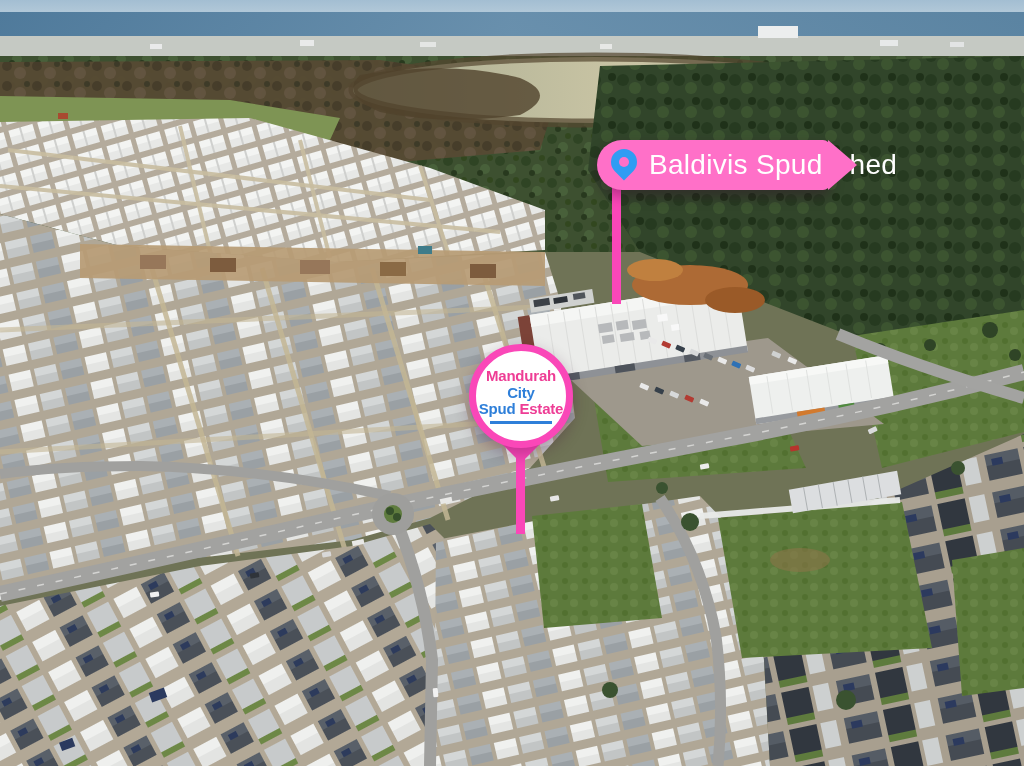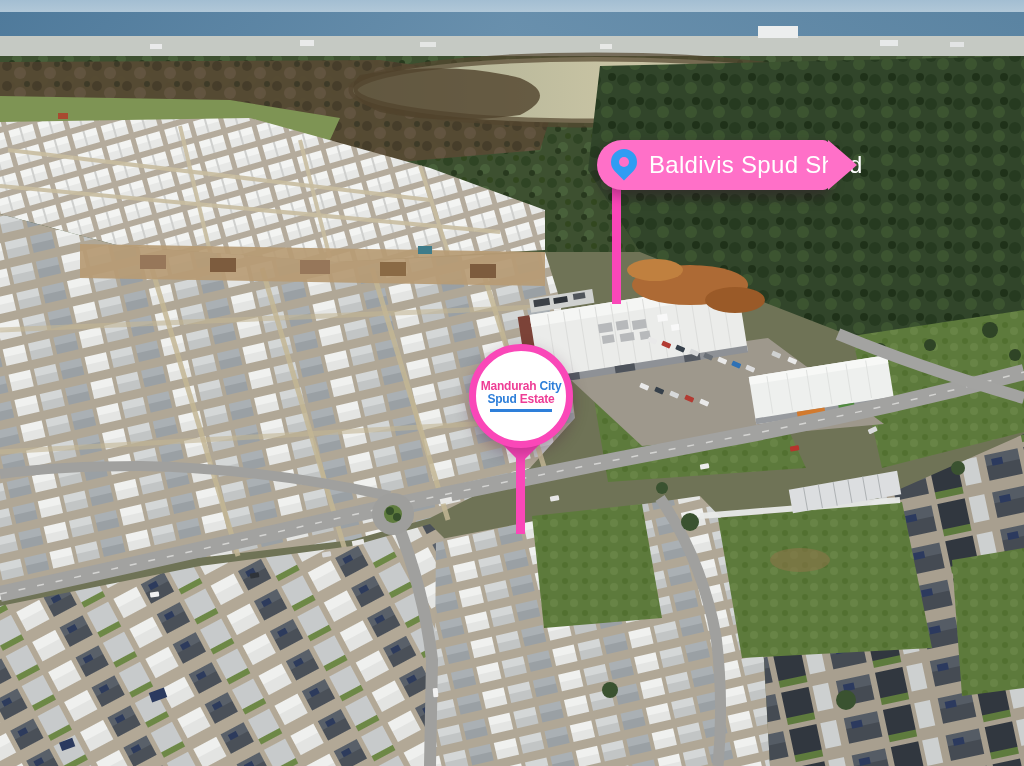--- a/index.html
+++ b/index.html
@@ -28,36 +28,36 @@
   .pin-icon{
     position:absolute;left:14px;top:9px;width:26px;height:26px;
     background:var(--pin-blue,#2f9cf3);
     border-radius:50% 50% 50% 0;transform:rotate(-45deg);
   }
   .pin-icon::after{
     content:"";position:absolute;left:8px;top:8px;width:10px;height:10px;
     border-radius:50%;background:var(--banner-pink,#ff70c8);
   }
   .banner-label{
-    color:var(--banner-text,#fff);font-size:24px;font-weight:500;
+    color:var(--banner-text,#fff);font-size:28px;font-weight:500;
     letter-spacing:.3px;white-space:nowrap;
   }
   
   .logo-pin{position:absolute;left:469px;top:344px;width:104px;height:104px;}
   .logo-tail{
     position:absolute;left:35px;top:78px;width:34px;height:34px;
     background:var(--marker-pink,#fa47b8);transform:rotate(45deg);
   }
   .logo-circle{
     position:absolute;inset:0;width:104px;height:104px;box-sizing:border-box;
     background:#fff;border:7px solid var(--marker-pink,#fa47b8);
     border-radius:50%;display:flex;align-items:center;justify-content:center;
     box-shadow:0 6px 16px rgba(60,0,50,.3);
   }
-  .logo-text{text-align:center;font-weight:bold;font-size:12px;line-height:1.12;letter-spacing:-.2px;}
+  .logo-text{text-align:center;font-weight:bold;font-size:15px;line-height:1.12;letter-spacing:-.2px;}
   .lw-pink{color:var(--logo-pink,#ee3d95);}
   .lw-blue{color:var(--logo-blue,#2e7fd9);}
   .logo-underline{width:62px;height:3px;background:var(--logo-blue,#2e7fd9);margin:3px auto 0;}
 </style>
 </head>
 <body>
 
 <div class="stage">
 
   <svg class="photo-svg" width="1024" height="766" viewBox="0 0 1024 766" aria-hidden="true">

